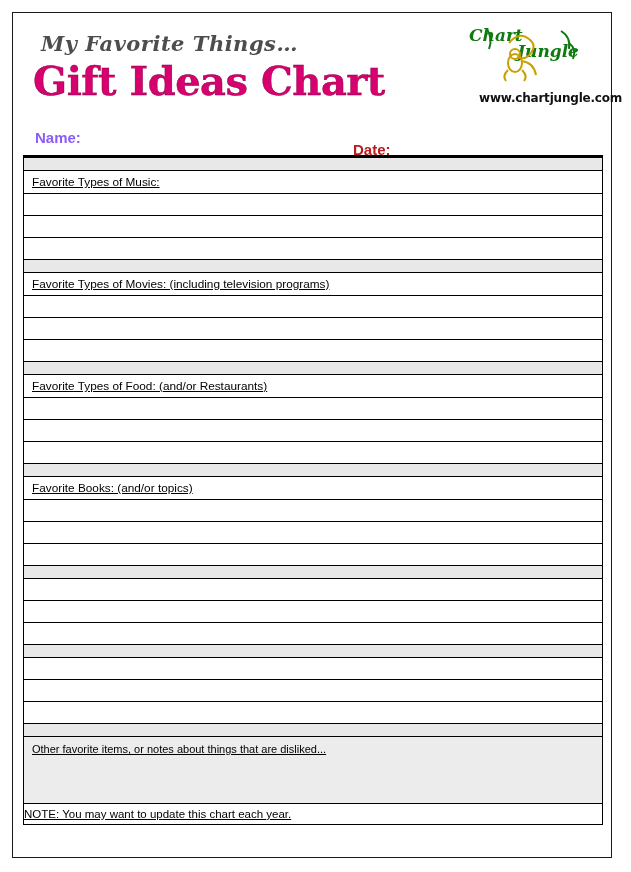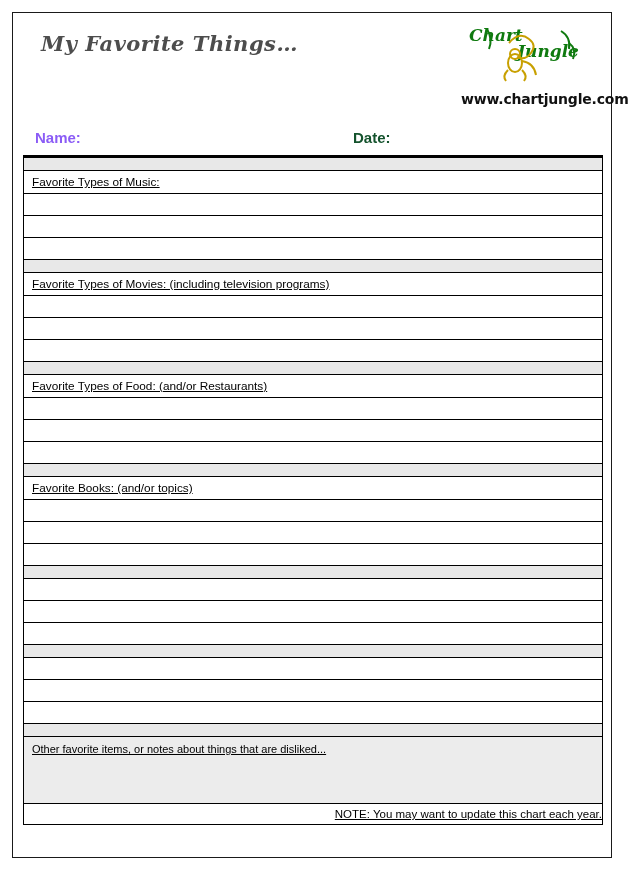--- a/index.html
+++ b/index.html
@@ -73,48 +73,49 @@
     width: 140px;
     text-align: center;
   }
   .logo-svg {
     display: block;
     margin: 0 auto;
   }
   .logo-url {
     font-family: "DejaVu Sans", sans-serif;
     font-weight: bold;
-    font-size: 14px;
+    font-size: 12px;
     color: #111;
     margin-top: 6px;
     letter-spacing: -0.2px;
+    margin-left: 18px;
   }
 
   
   .namedate {
     position: relative;
     height: 26px;
     border-bottom: 2px solid #000;
     margin-top: 2px;
   }
   .namedate .nm {
     position: absolute;
     left: 12px;
     top: 0;
     font-size: 15px;
     font-weight: bold;
     color: #8b5cf6;
   }
   .namedate .dt {
     position: absolute;
     left: 330px;
-    top: 0;
+    top: 12px;
     font-size: 15px;
     font-weight: bold;
-    color: #14532d;
+    color: #b91c1c;
   }
 
   
   .chart {
     width: 580px;
     border-collapse: collapse;
     table-layout: fixed;
   }
   .chart td {
     border: 1px solid #000;
@@ -141,34 +142,35 @@
   }
   .row-notes td {
     height: 60px;
     background: #ececec;
     vertical-align: top;
     padding-top: 6px;
     font-size: 11px;
   }
   .row-note-line td {
     height: 20px;
-    text-align: right;
+    text-align: left;
     font-size: 11.5px;
     padding-left: 0;
   }
 </style>
 </head>
 <body>
 
 <div class="page">
   <div class="sheet">
     <div class="inner">
 
       <div class="header">
         <div class="script-title">My Favorite Things…</div>
+        <div class="main-title">Gift Ideas Chart</div>
 
         <div class="logo-block">
           <svg class="logo-svg" width="132" height="62" viewBox="0 0 132 62">
             <text x="4" y="18" font-family="DejaVu Serif, serif" font-size="17" font-weight="bold" fill="#0f7a0f" font-style="italic">Chart</text>
             <text x="52" y="34" font-family="DejaVu Serif, serif" font-size="17" font-weight="bold" fill="#0f7a0f" font-style="italic">Jungle</text>
 
             <path d="M44 20 q10 -12 20 -4 q8 6 2 14 q-6 8 -14 4" fill="none" stroke="#c8a000" stroke-width="2"></path>
             <ellipse cx="50" cy="40" rx="7" ry="9" fill="none" stroke="#c8a000" stroke-width="2"></ellipse>
             <circle cx="50" cy="31" r="5" fill="none" stroke="#c8a000" stroke-width="2"></circle>
             <path d="M43 47 q-6 6 -2 11" fill="none" stroke="#c8a000" stroke-width="2"></path>

